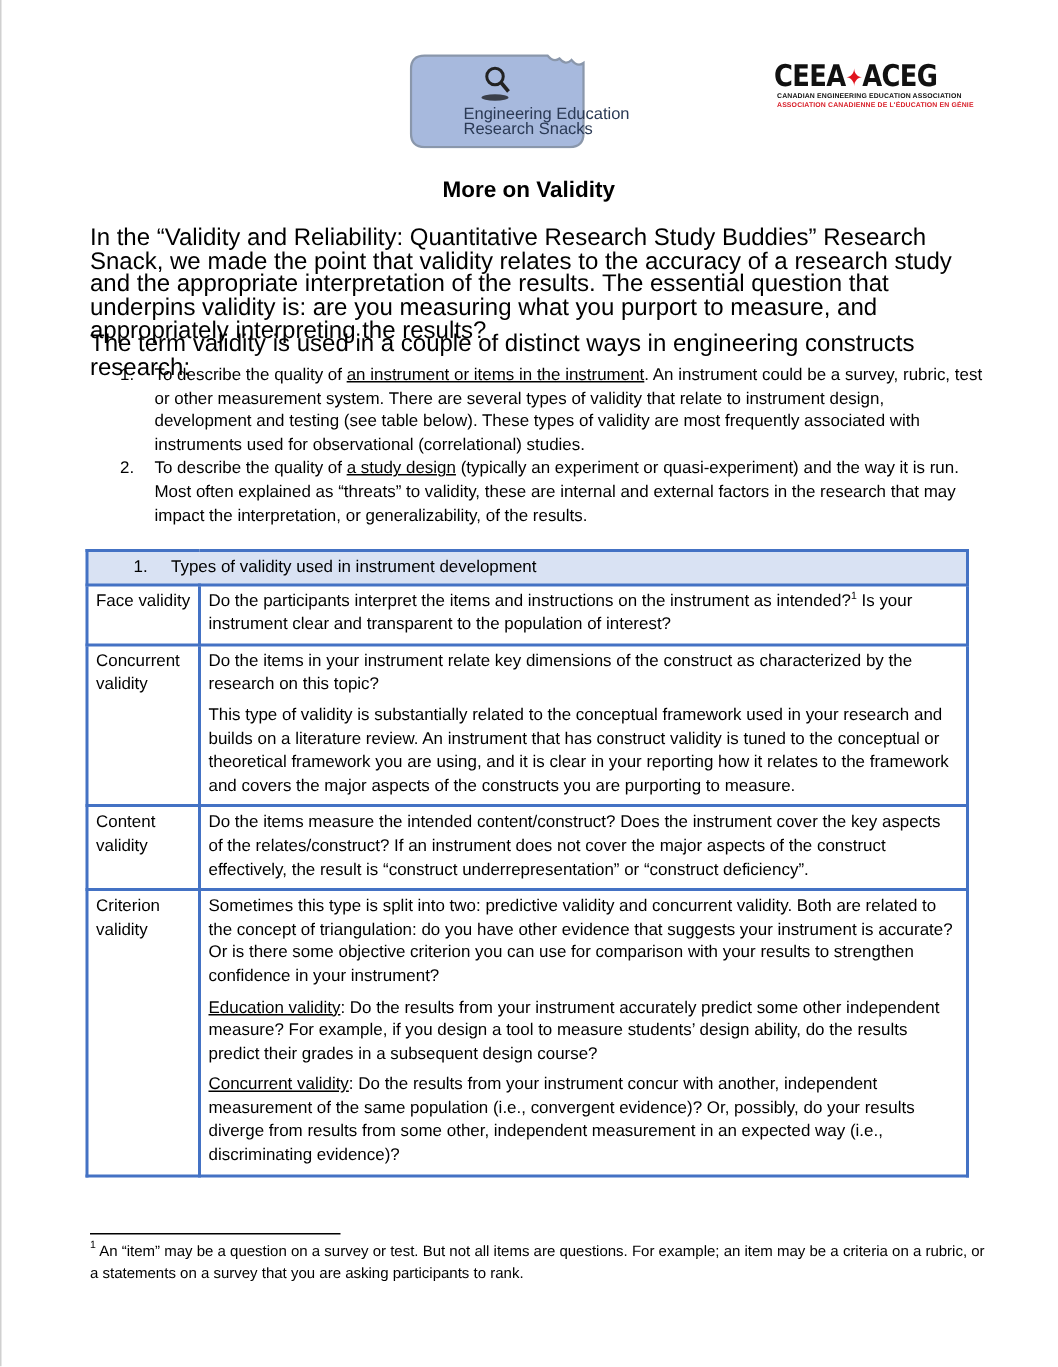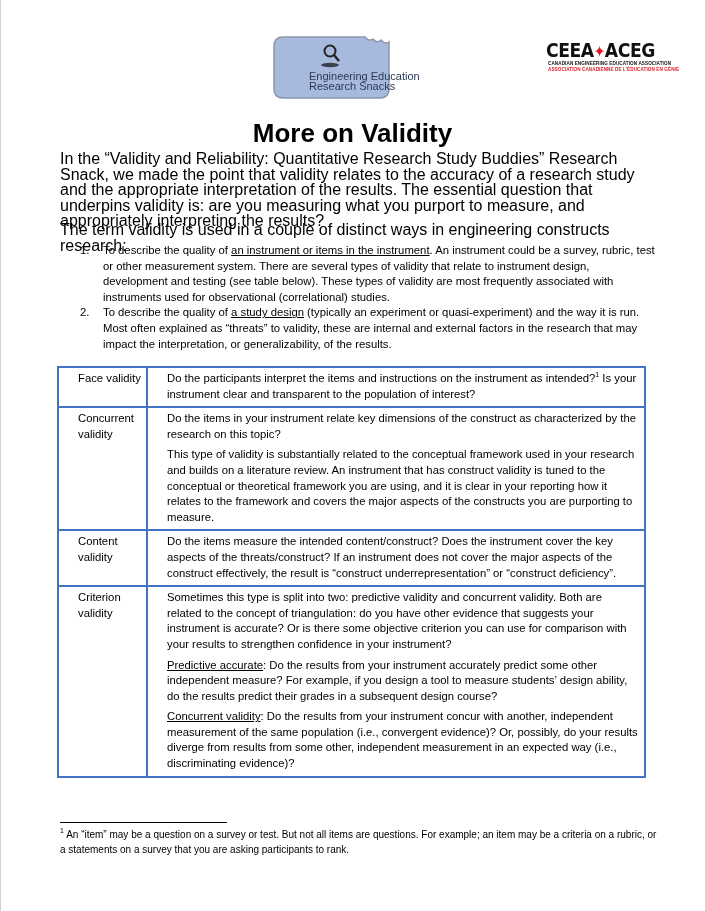--- a/index.html
+++ b/index.html
@@ -5,43 +5,43 @@
   html, body { margin:0; padding:0; background:#ffffff; }
   body { width:705px; height:911px; position:relative; overflow:hidden;
          font-family:"Liberation Sans", sans-serif; color:#000; }
   .page-edge { position:absolute; left:0; top:0; width:1px; height:911px; background:#d0d0d0; }
 
   
   .snack-logo { position:absolute; left:273px; top:36px; width:118px; height:63px; }
   .snack-logo svg { position:absolute; left:0; top:0; }
   .snack-text { position:absolute; left:0; top:35px; width:118px; text-align:left;
                 font-size:11px; line-height:10px; color:#2b3a55;margin-left:36px; }
-  .ceea-logo { position:absolute; left:546px; top:40px; width:124px; height:40px; }
+  .ceea-logo { position:absolute; left:516px; top:40px; width:124px; height:40px; }
   .ceea-main { position:absolute; left:0; top:0; font-size:20px; font-weight:bold; letter-spacing:-0.5px;
                color:#111; line-height:20px; font-family:"DejaVu Sans", sans-serif; transform:scaleX(0.86); transform-origin:left top; white-space:nowrap;}
   .ceea-main .leaf { color:#e0141e; font-size:16px; }
   .ceea-sub1 { position:absolute; left:2px; top:21px; font-size:4.6px; font-weight:bold; color:#111; letter-spacing:0.1px; white-space:nowrap; }
   .ceea-sub2 { position:absolute; left:2px; top:27px; font-size:4.6px; font-weight:bold; color:#d8202a; letter-spacing:0.1px; white-space:nowrap; }
 
   .title { position:absolute; left:0; width:705px; top:118px; text-align:center;
-           font-size:26px; font-weight:bold; }
+           font-size:15px; font-weight:bold; }
 
   .para { position:absolute; left:60px; width:595px; font-size:16px; line-height:15.6px; }
   .p1 { top:151px; }
   .p2 { top:222px; }
 
   .list { position:absolute; left:60px; width:595px; top:243px; font-size:11.3px; line-height:15.6px; }
   .list-item { position:relative; padding-left:43px; margin-bottom:0; }
   .list-num { position:absolute; left:20px; top:0; }
   .u { text-decoration:underline;text-align:right; }
 
   
   .vtable { position:absolute; left:57px; top:366px; width:589px; border:2.5px solid #4472c4;
             border-collapse:collapse; font-size:11.3px; line-height:15.6px; }
-  .vtable td { border:2.5px solid #4472c4; vertical-align:top; padding:3px 5px 4px 19px; }
+  .vtable td { border:2.5px solid #4472c4; vertical-align:top; padding:3px 5px 4px 5px; }
   .vtable .hdr { background:#d9e2f3; padding:3px 5px 2px 30px; }
   .vtable .hdr .num { display:inline-block; width:25px; }
   .vtable .name-cell { width:63px; }
   .vtable p { margin:0 0 5px 0; }
   .vtable p:last-child { margin-bottom:0; }
   sup { font-size:7px; vertical-align:top; line-height:8px; }
 
   .fn-rule { position:absolute; left:60px; top:822px; width:167px; height:1px; background:#000; }
   .footnote { position:absolute; left:60px; top:827px; width:600px; font-size:10px; line-height:15px; }
 </style>
@@ -84,44 +84,49 @@
     <span>To describe the quality of </span><span class="u">an instrument or items in the instrument</span><span>.  An instrument could be a survey, rubric, test or other measurement system.  There are several types of validity that relate to instrument design, development and testing (see table below).  These types of validity are most frequently associated with instruments used for observational (correlational) studies.</span>
   </div>
   <div class="list-item">
     <span class="list-num">2.</span>
     <span>To describe the quality of </span><span class="u">a study design</span><span> (typically an experiment or quasi-experiment) and the way it is run.  Most often explained as “threats” to validity, these are internal and external factors in the research that may impact the interpretation, or generalizability, of the results.</span>
   </div>
 </div>
 
 <table class="vtable">
   <tbody>
+      <tr>
+    <td class="hdr" colspan="2">
+      <span class="num">1.</span><span>Types of validity used in instrument development</span>
+    </td>
+  </tr>
   <tr>
     <td class="name-cell">Face validity</td>
     <td>
       <p><span>Do the participants interpret the items and instructions on the instrument as intended?</span><sup>1</sup><span>  Is your instrument clear and transparent to the population of interest?</span></p>
     </td>
   </tr>
   <tr>
     <td class="name-cell">Concurrent validity</td>
     <td>
       <p>Do the items in your instrument relate key dimensions of the construct as characterized by the research on this topic?</p>
       <p>This type of validity is substantially related to the conceptual framework used in your research and builds on a literature review.  An instrument that has construct validity is tuned to the conceptual or theoretical framework you are using, and it is clear in your reporting how it relates to the framework and covers the major aspects of the constructs you are purporting to measure.</p>
     </td>
   </tr>
   <tr>
     <td class="name-cell">Content validity</td>
     <td>
-      <p>Do the items measure the intended content/construct? Does the instrument cover the key aspects of the threats/construct? If an instrument does not cover the major aspects of the construct effectively, the result is “construct underrepresentation” or “construct deficiency”.</p>
+      <p>Do the items measure the intended content/construct? Does the instrument cover the key aspects of the relates/construct? If an instrument does not cover the major aspects of the construct effectively, the result is “construct underrepresentation” or “construct deficiency”.</p>
     </td>
   </tr>
   <tr>
     <td class="name-cell">Criterion validity</td>
     <td>
       <p>Sometimes this type is split into two: predictive validity and concurrent validity.  Both are related to the concept of triangulation: do you have other evidence that suggests your instrument is accurate?  Or is there some objective criterion you can use for comparison with your results to strengthen confidence in your instrument?</p>
-      <p><span class="u">Predictive accurate</span><span>: Do the results from your instrument accurately predict some other independent measure?  For example, if you design a tool to measure students’ design ability, do the results predict their grades in a subsequent design course?</span></p>
+      <p><span class="u">Education validity</span><span>: Do the results from your instrument accurately predict some other independent measure?  For example, if you design a tool to measure students’ design ability, do the results predict their grades in a subsequent design course?</span></p>
       <p><span class="u">Concurrent validity</span><span>: Do the results from your instrument concur with another, independent measurement of the same population (i.e., convergent evidence)?  Or, possibly, do your results diverge from results from some other, independent measurement in an expected way (i.e., discriminating evidence)?</span></p>
     </td>
   </tr>
 </tbody>
   </table>
 
 <div class="fn-rule"></div>
 <div class="footnote"><sup>1</sup><span> An “item” may be a question on a survey or test.  But not all items are questions.  For example; an item may be a criteria on a rubric, or a statements on a survey that you are asking participants to rank.</span></div>
 
 </body></html>

